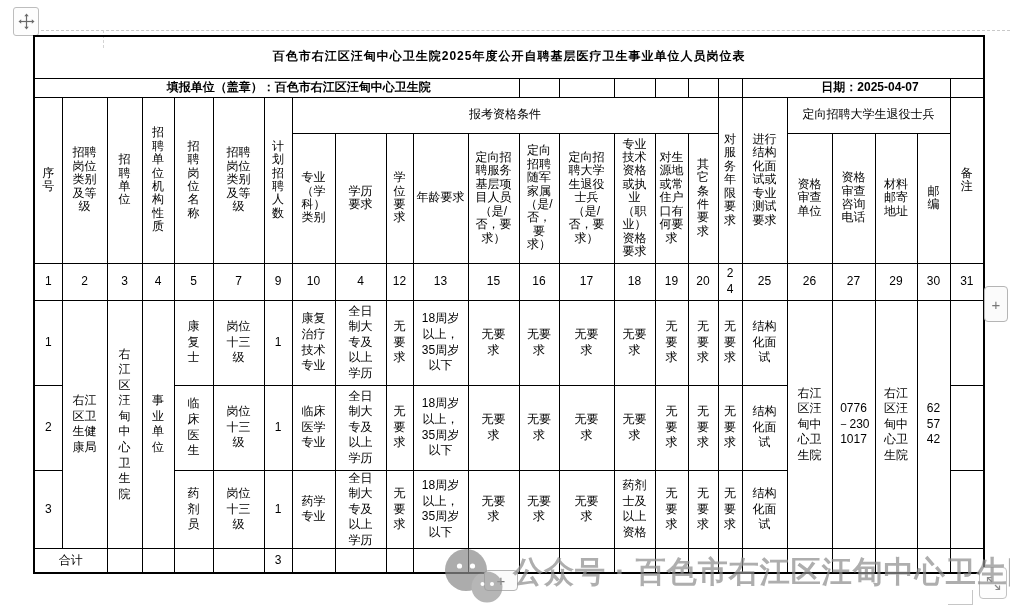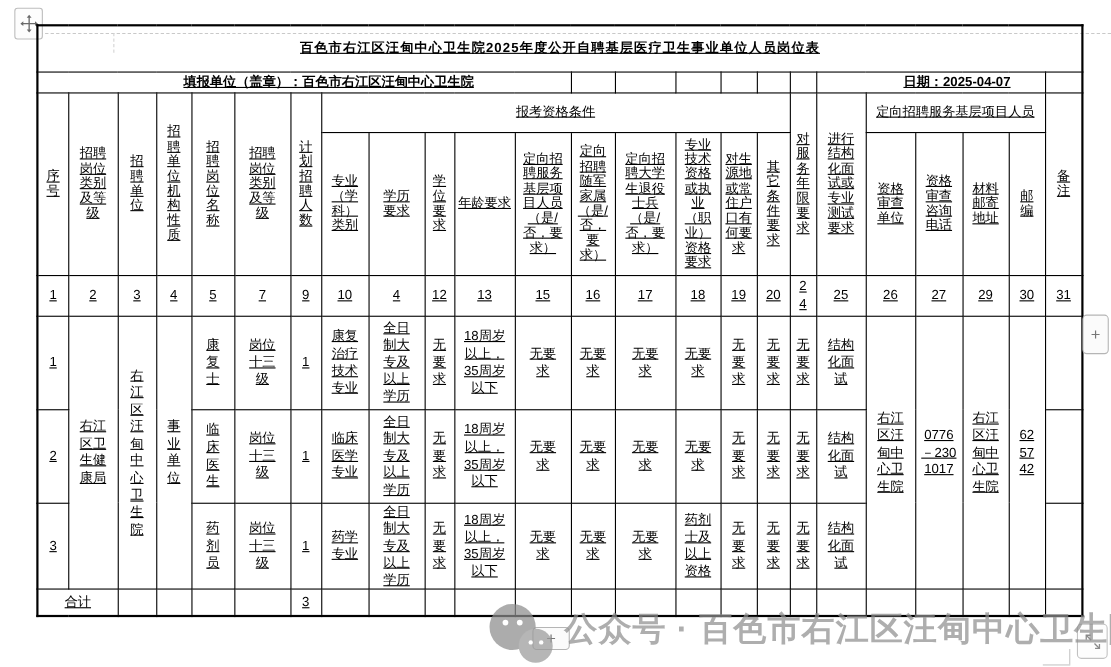--- a/index.html
+++ b/index.html
@@ -8,22 +8,22 @@
 
   
   .dash-h{position:absolute;left:36px;top:30px;width:974px;border-top:1px dashed #c9c9c9;}
   .dash-v{position:absolute;left:103px;top:30px;height:18px;border-left:1px dashed #d4d4d4;}
 
   
   .move-handle{position:absolute;left:13px;top:7px;width:24px;height:27px;background:#fdfdfd;
      border:1px solid #bdbdbd;border-radius:3px;display:flex;align-items:center;justify-content:center;cursor:move;}
 
   
-  table.doc{position:absolute;left:33px;top:22px;width:950px;border-collapse:collapse;
-     table-layout:fixed;border:2px solid #000;text-decoration:underline;}
+  table.doc{position:absolute;left:33px;top:35px;width:950px;border-collapse:collapse;
+     table-layout:fixed;border:2px solid #000;}
   table.doc td{border:1px solid #000;text-align:center;vertical-align:middle;
      font-size:12px;line-height:1.3;padding:0 2px;word-wrap:break-word;}
   tr.rt{height:42px;} tr.ri{height:19px;} tr.rg{height:36px;} tr.rs{height:130px;}
   tr.rn{height:37px;} tr.rd1{height:85px;} tr.rd2{height:85px;} tr.rd3{height:78px;} tr.rz{height:24px;}
   .t-title{font-size:21px;font-weight:bold;letter-spacing:1px;}
   .t-info{text-align:right;padding-left:46px !important;font-size:14px;font-weight:bold;}
   .t-date{text-align:right;padding-left:50px !important;font-size:14px;font-weight:bold;}
   tr.rg td, tr.rs td{line-height:1.12;}
   .pad4{padding:0 4px !important;} .pad6{padding:0 6px !important;}
   .pad8{padding:0 8px !important;} .pad10{padding:0 10px !important;} .pad12{padding:0 3px !important;}
@@ -118,21 +118,21 @@
       <td rowspan="2" class="pad6">序号</td>
       <td rowspan="2" class="pad6">招聘岗位类别及等级</td>
       <td rowspan="2" class="pad8">招聘单位</td>
       <td rowspan="2" class="pad8">招聘单位机构性质</td>
       <td rowspan="2" class="pad8">招聘岗位名称</td>
       <td rowspan="2" class="pad8">招聘岗位类别及等级</td>
       <td rowspan="2" class="pad6">计划招聘人数</td>
       <td colspan="10">报考资格条件</td>
       <td rowspan="2">对服务年限要求</td>
       <td rowspan="2" class="pad8">进行结构化面试或专业测试要求</td>
-      <td colspan="4">定向招聘服务基层项目人员</td>
+      <td colspan="4">定向招聘大学生退役士兵</td>
       <td rowspan="2" class="pad8">备注</td>
     </tr>
 
     <tr class="rs">
       <td class="pad8">专业（学科）类别</td>
       <td class="pad8">学历要求</td>
       <td class="pad6">学位要求</td>
       <td class="pad12">年龄要求</td>
       <td>定向招聘服务基层项目人员（是/否，要求）</td>
       <td class="pad4">定向招聘随军家属（是/否，要求）</td>

